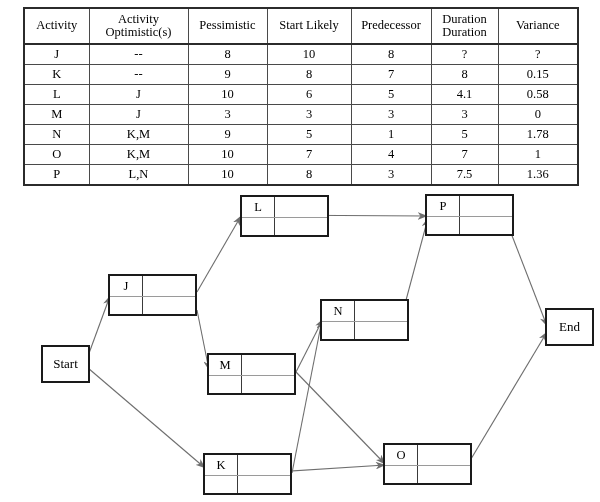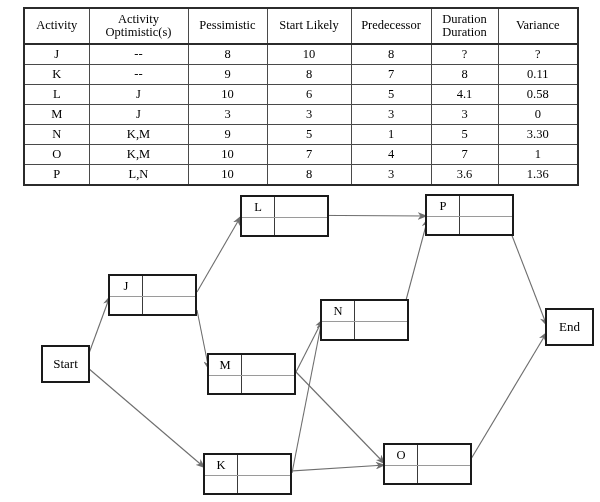--- a/index.html
+++ b/index.html
@@ -172,21 +172,21 @@
           <td>?</td>
           <td>?</td>
         </tr>
         <tr>
           <td>K</td>
           <td>--</td>
           <td>9</td>
           <td>8</td>
           <td>7</td>
           <td>8</td>
-          <td>0.11</td>
+          <td>0.15</td>
         </tr>
         <tr>
           <td>L</td>
           <td>J</td>
           <td>10</td>
           <td>6</td>
           <td>5</td>
           <td>4.1</td>
           <td>0.58</td>
         </tr>
@@ -199,38 +199,38 @@
           <td>3</td>
           <td>0</td>
         </tr>
         <tr>
           <td>N</td>
           <td>K,M</td>
           <td>9</td>
           <td>5</td>
           <td>1</td>
           <td>5</td>
-          <td>3.30</td>
+          <td>1.78</td>
         </tr>
         <tr>
           <td>O</td>
           <td>K,M</td>
           <td>10</td>
           <td>7</td>
           <td>4</td>
           <td>7</td>
           <td>1</td>
         </tr>
         <tr>
           <td>P</td>
           <td>L,N</td>
           <td>10</td>
           <td>8</td>
           <td>3</td>
-          <td>3.6</td>
+          <td>7.5</td>
           <td>1.36</td>
         </tr>
       </tbody>
   </table>
 </div>
 
 <div id="network">
 
   <svg id="edges" viewBox="0 0 600 322" xmlns="http://www.w3.org/2000/svg">
     <defs>

